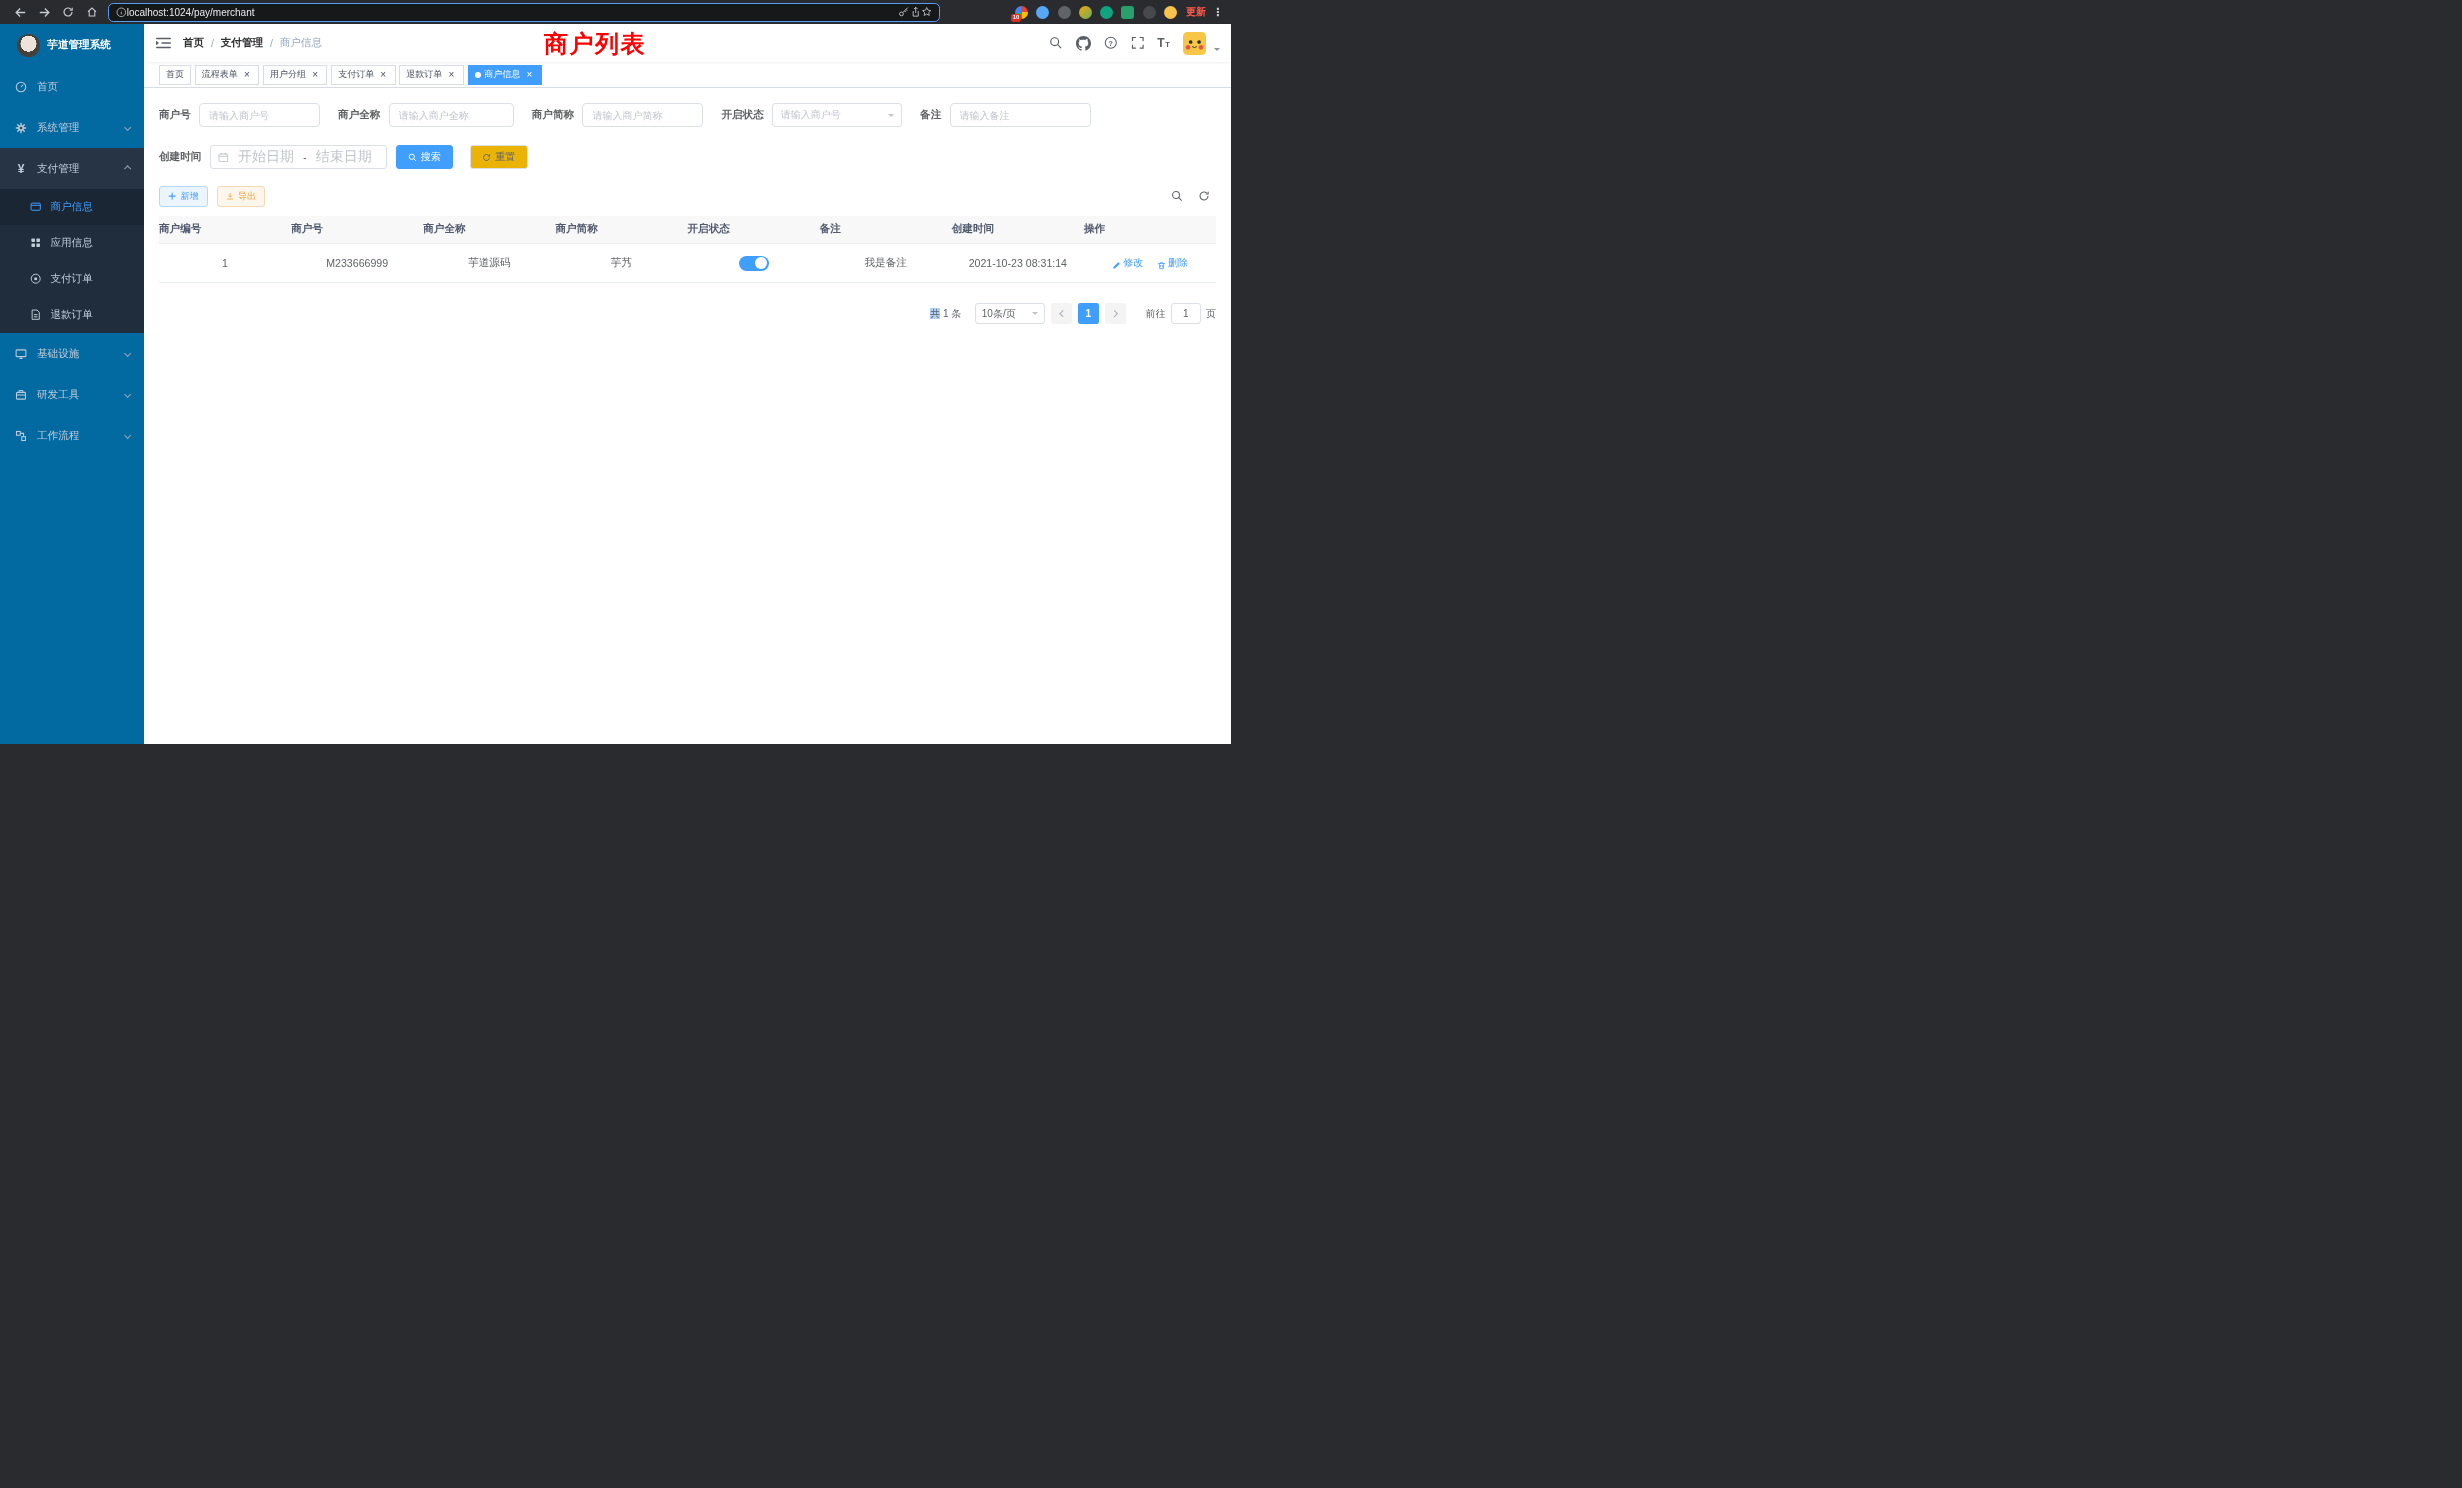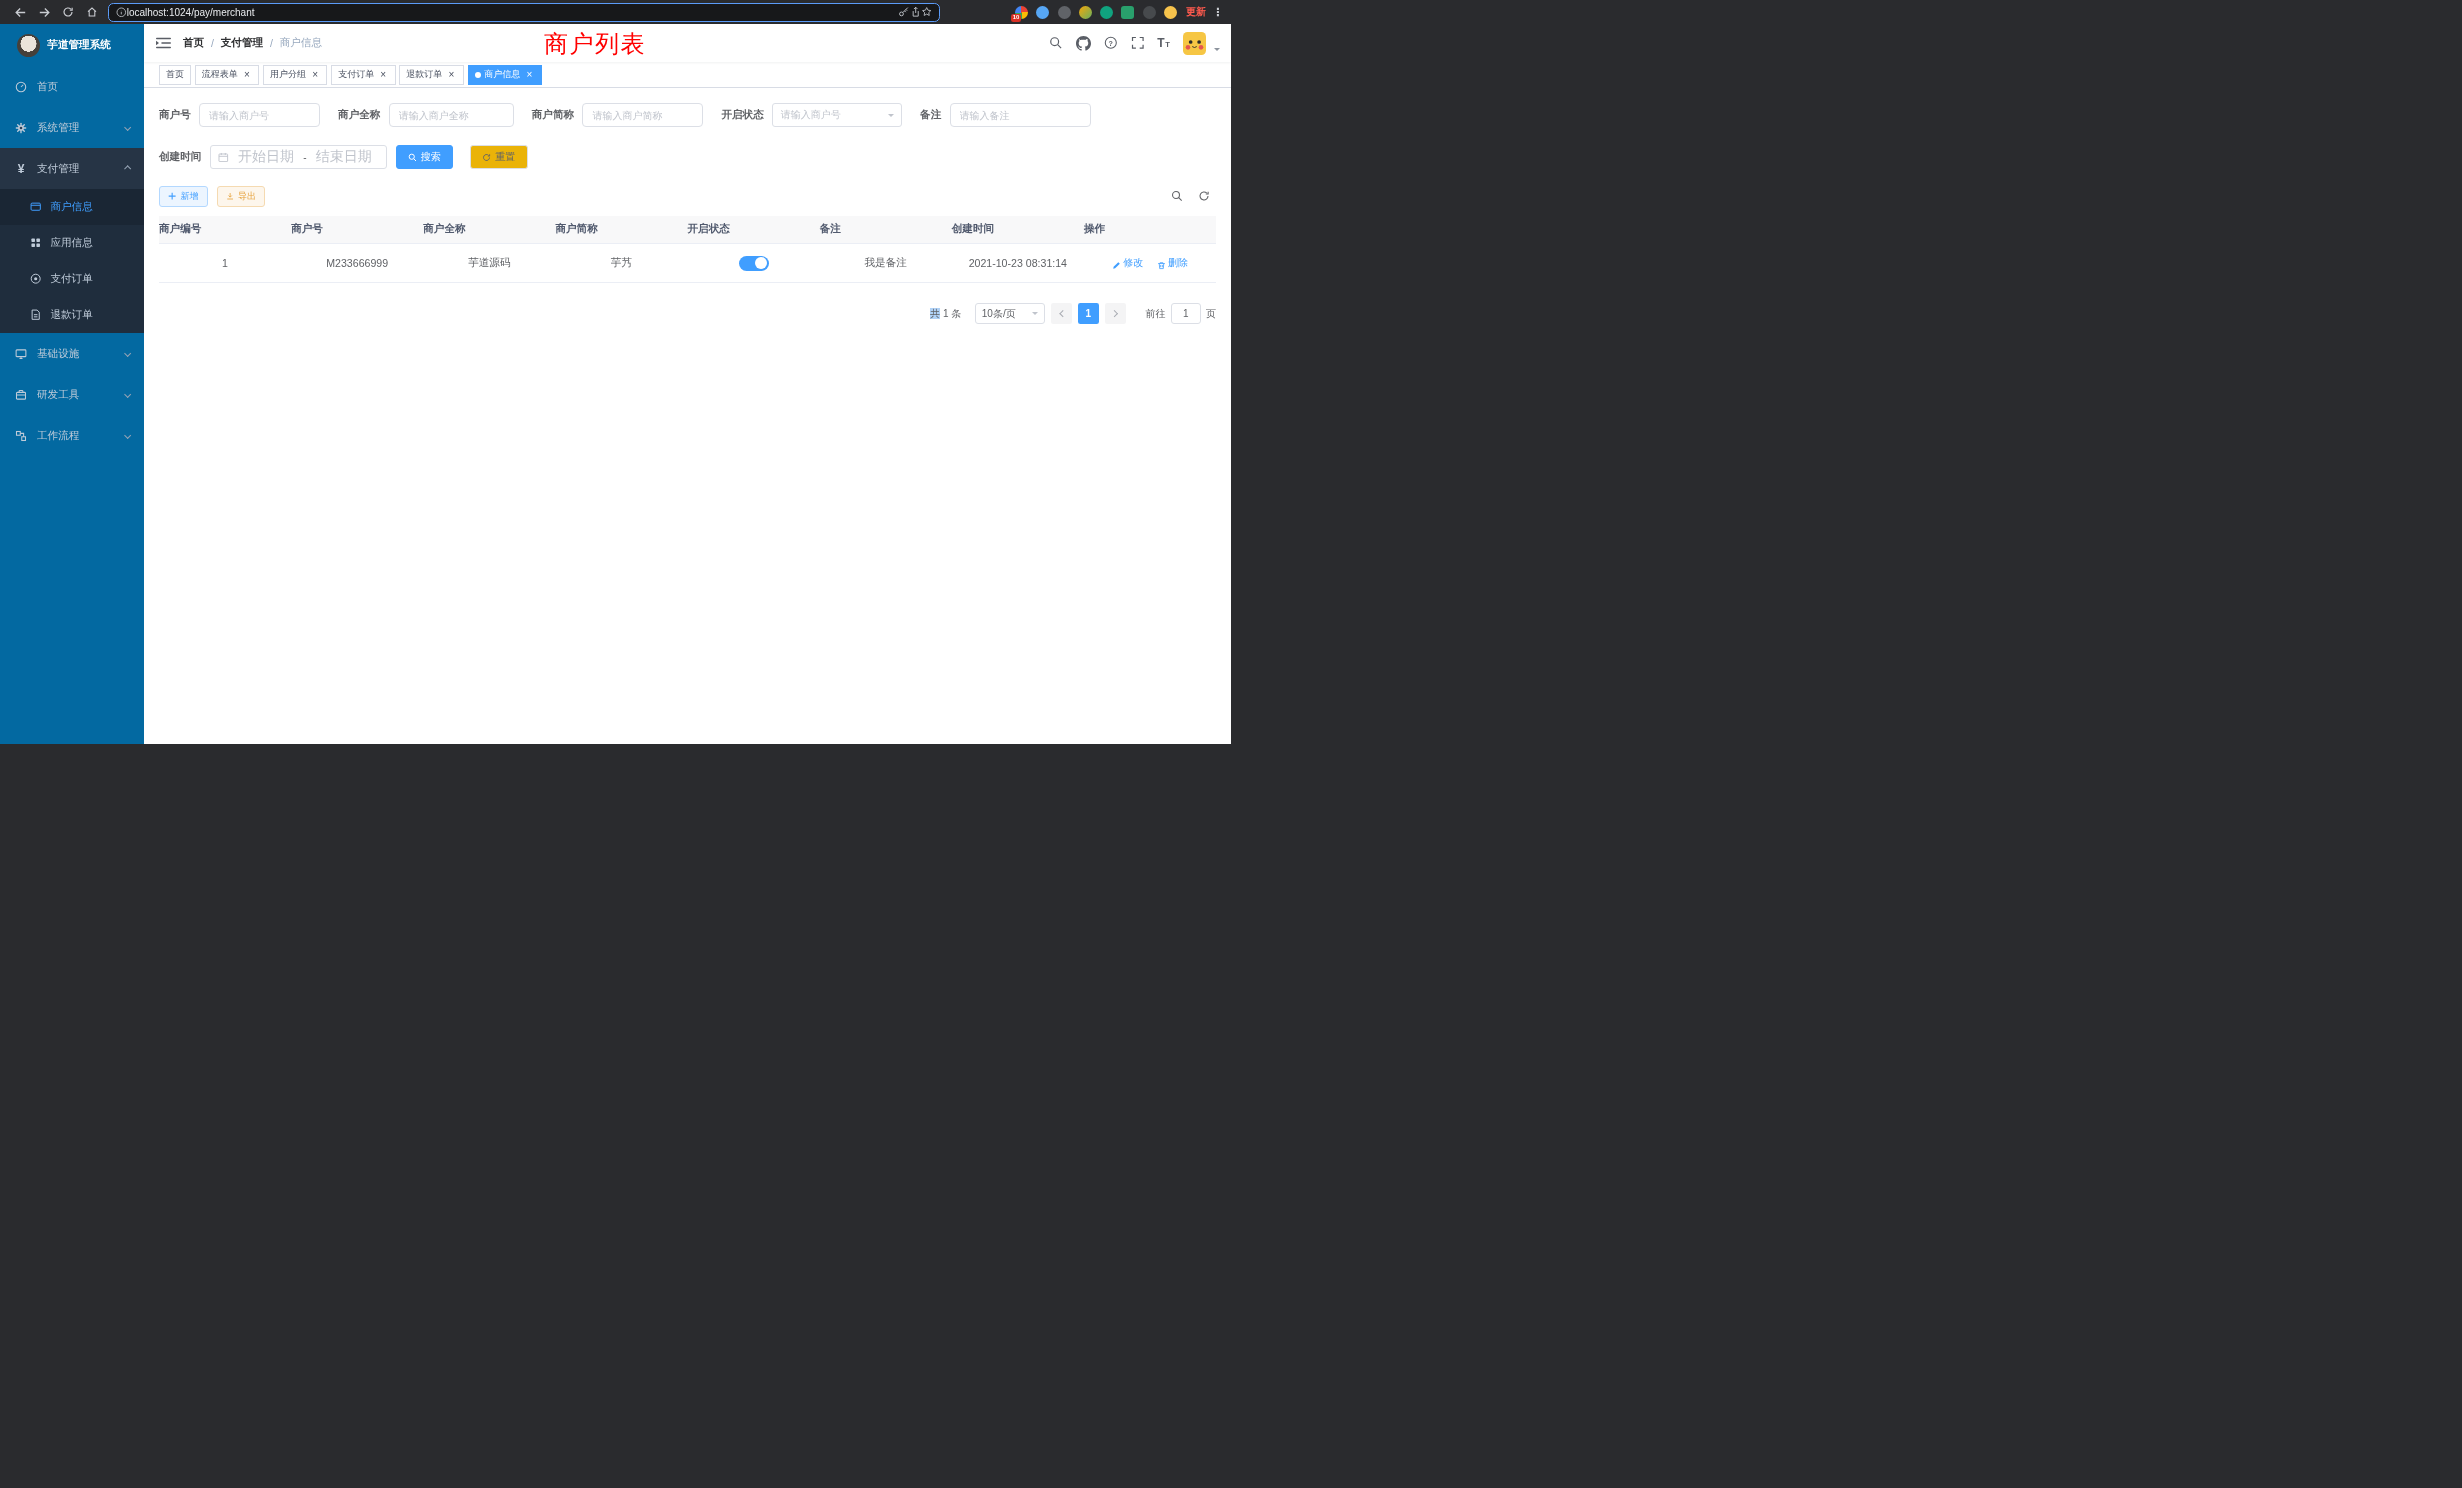--- a/index.html
+++ b/index.html
@@ -39,21 +39,21 @@
 .micon{flex-shrink:0}
 .yen{font-size:12px;font-weight:700;width:12px;text-align:center;line-height:1}
 
 .main{flex:1;display:flex;flex-direction:column;min-width:0}
 .navbar{height:38px;background:#fff;display:flex;align-items:center;position:relative;box-shadow:0 0.8px 3px rgba(0,21,41,.08);z-index:2}
 .hamburger{padding:0 12px;color:#5a5e66;cursor:pointer}
 .breadcrumb{display:flex;align-items:center;font-size:10.6px;gap:6.8px;white-space:nowrap}
 .bc-link{color:#303133;font-weight:600;cursor:pointer}
 .bc-sep{color:#97a8be}
 .bc-current{color:#97a8be}
-.annotation{position:absolute;left:400px;top:3.8px;font-size:24px;color:#ff0000;font-weight:400;letter-spacing:1.5px;pointer-events:none;white-space:nowrap}
+.annotation{position:absolute;left:400px;top:3.8px;font-size:24px;color:#ff0000;font-weight:700;letter-spacing:1.5px;pointer-events:none;white-space:nowrap}
 .nav-right{margin-left:auto;display:flex;align-items:center;gap:13px;padding-right:10.6px;color:#5a5e66}
 .nicon{cursor:pointer;color:#5a5e66}
 .tticon{cursor:pointer;display:flex;align-items:flex-end;color:#5a5e66;font-weight:700}
 .tt-big{font-size:12px;line-height:1}.tt-small{font-size:7.6px;line-height:1;margin-left:0.8px}
 .avatar{width:23px;height:23px;border-radius:4.5px;overflow:hidden;cursor:pointer;flex-shrink:0}
 .caret-sm{width:0;height:0;border-left:3px solid transparent;border-right:3px solid transparent;border-top:3.8px solid #8c939d;cursor:pointer;margin-left:-4.5px;margin-top:13.6px}
 
 .tabsbar{height:26px;background:#fff;border-bottom:0.8px solid #d8dce5;display:flex;align-items:center;padding-left:15px;gap:3.8px;box-shadow:0 0.8px 2.3px 0 rgba(0,0,0,.04)}
 .tab{display:inline-flex;align-items:center;height:20px;border:0.8px solid #d8dce5;background:#fff;color:#495060;font-size:9px;padding:0 6px;cursor:pointer;gap:3.8px;white-space:nowrap}
 .tab-close{font-size:10px;line-height:9px;width:10.6px;height:10.6px;display:inline-flex;align-items:center;justify-content:center;border-radius:50%}

